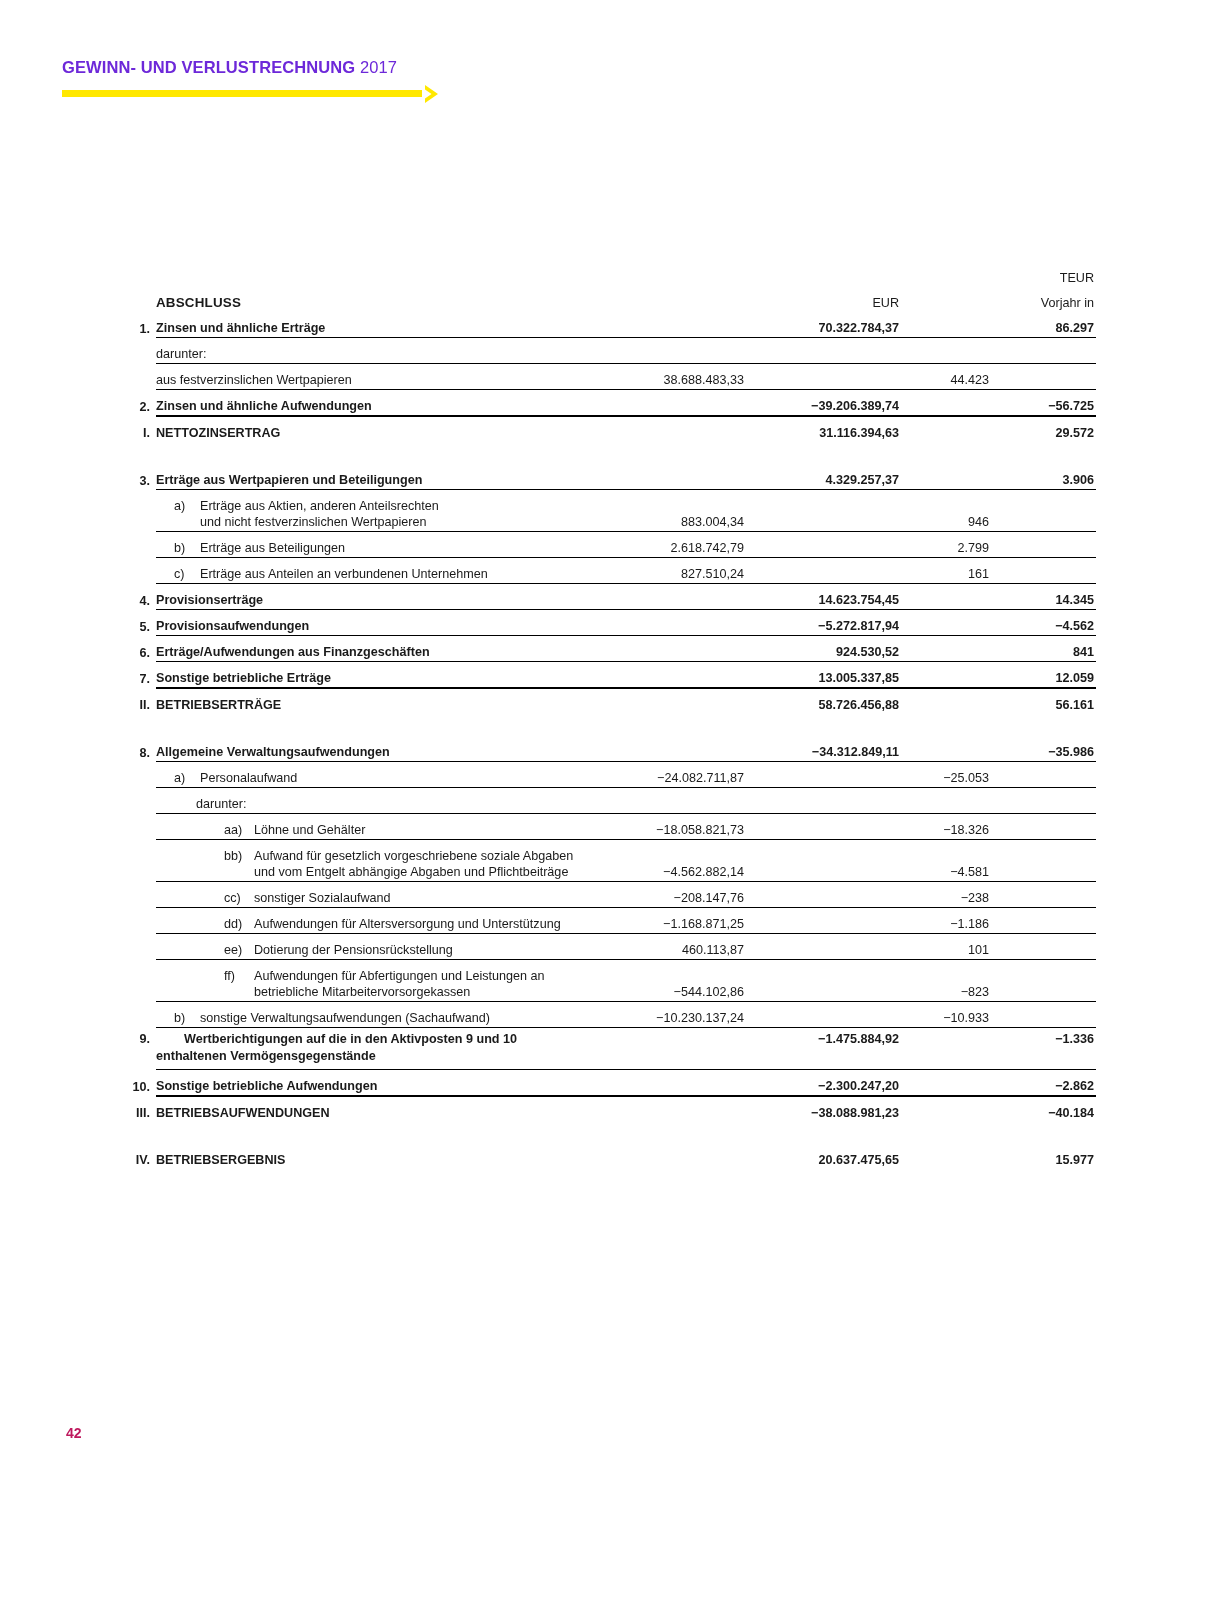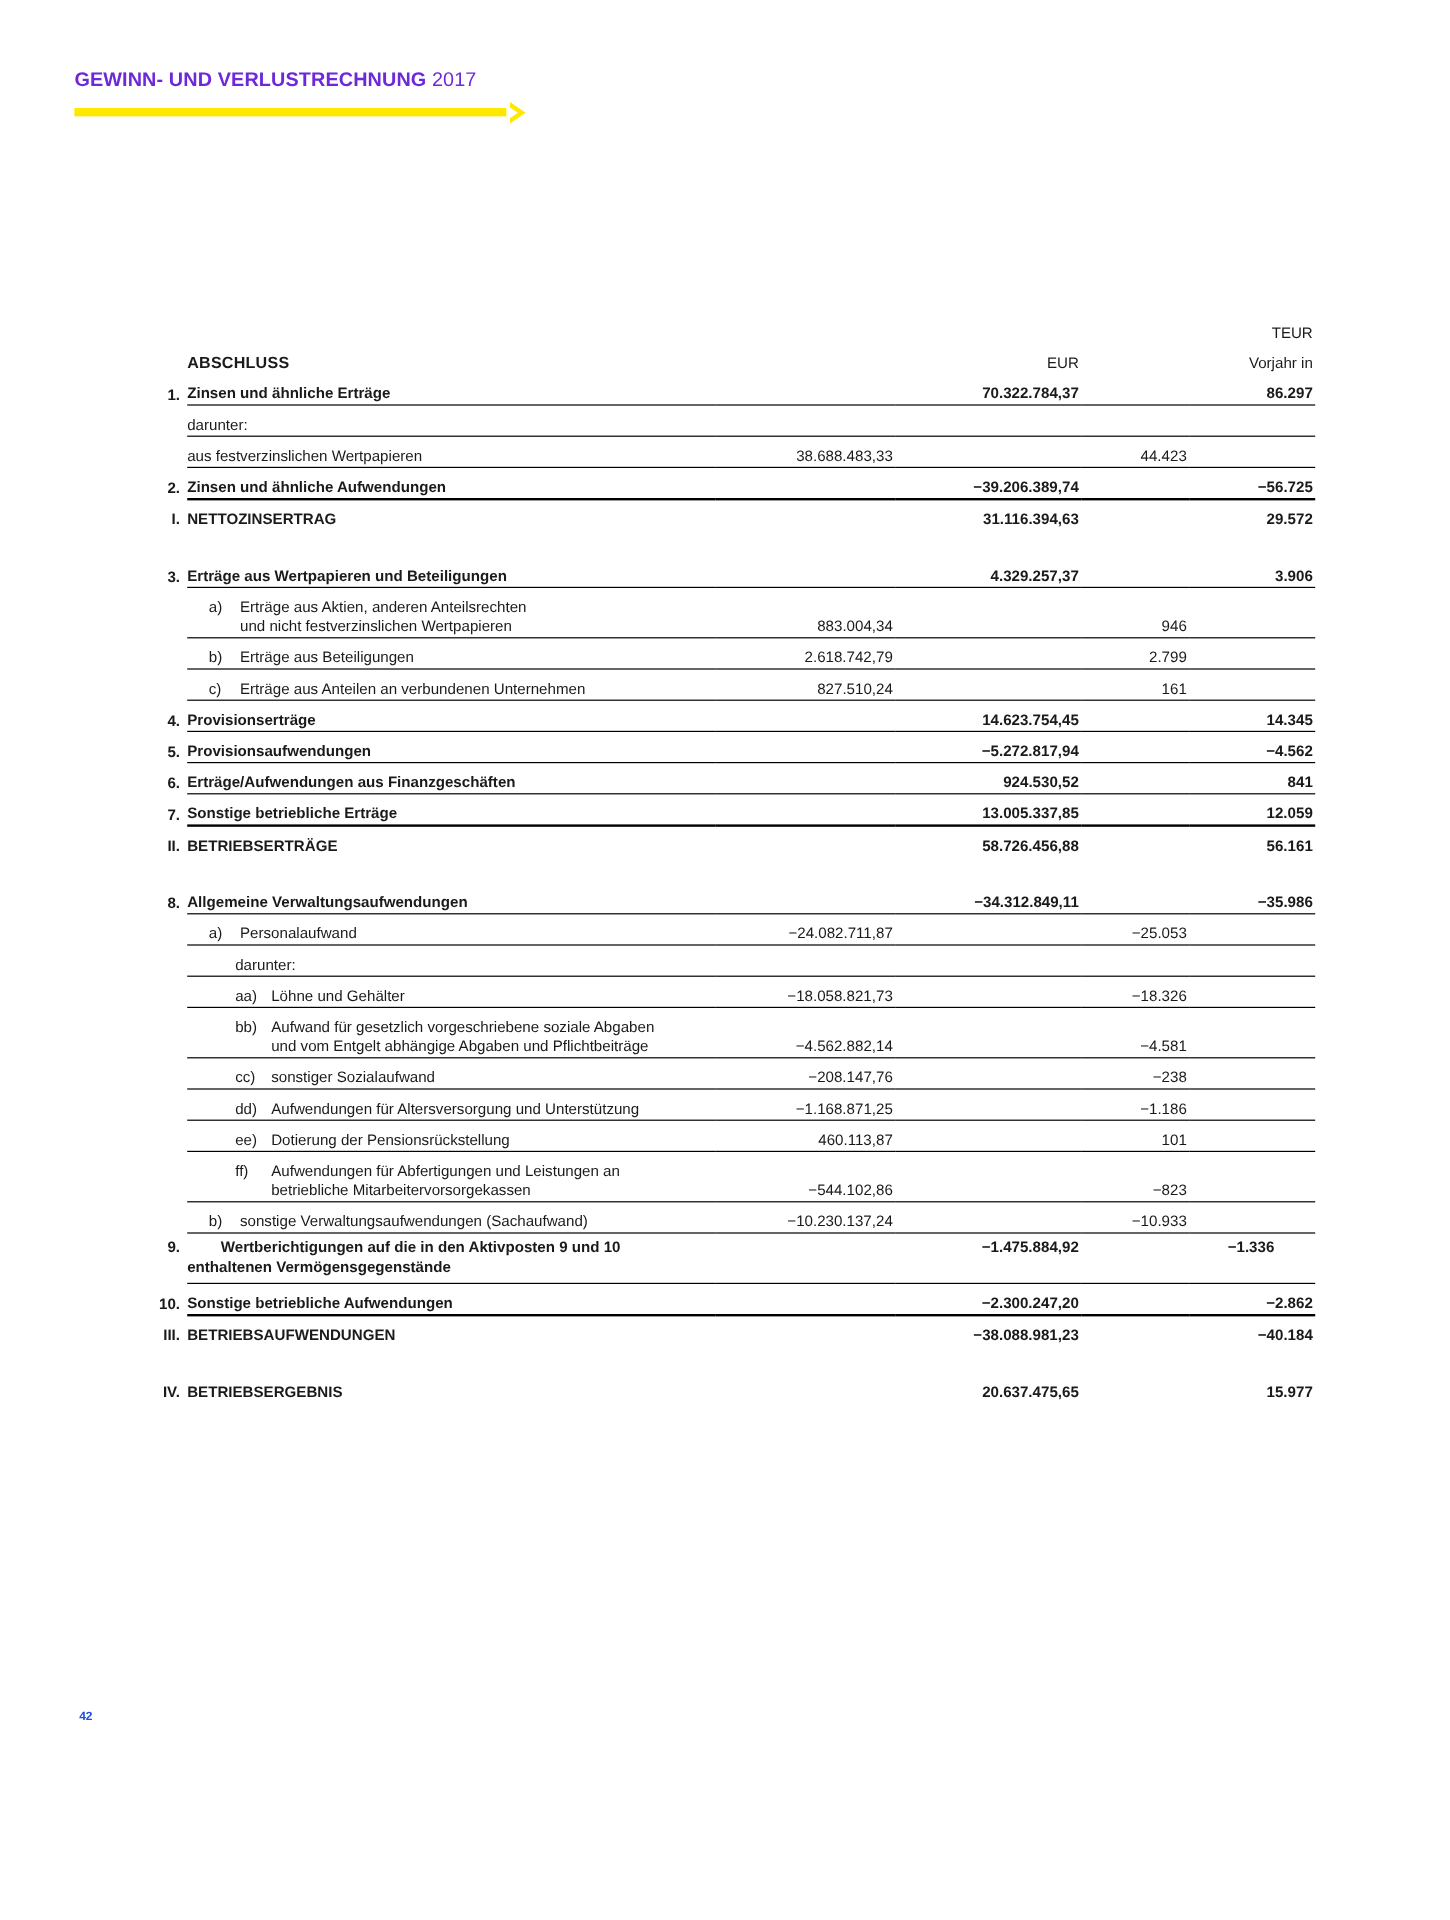--- a/index.html
+++ b/index.html
@@ -130,35 +130,36 @@
   .indent-aa { padding-left: 40px; display: block; }
   .sub-marker {
     display: inline-block;
     width: 26px;
     vertical-align: top;
   }
   .sub-marker-wide {
     display: inline-block;
     width: 30px;
     vertical-align: top;
+    margin-left: 28px;
   }
   .sub-body {
     display: inline-block;
     vertical-align: top;
   }
   .two-line { line-height: 1.42; }
 
   
   .page-number {
     position: absolute;
     left: 66px;
     top: 1425px;
-    font-size: 10px;
+    font-size: 14px;
     font-weight: bold;
-    color: #1d4ed8;
+    color: #be185d;
   }
 </style>
 </head>
 <body>
 
 <div class="page-header">
   <div class="header-title">
     <span class="strong">GEWINN- UND VERLUSTRECHNUNG</span>
     <span>2017</span>
   </div>
@@ -479,21 +480,21 @@
 
     <tr class="row-tall ruled">
       <td class="cell-num bold" style="vertical-align:top; padding-top:3px;">9.</td>
       <td class="cell-label bold two-line" style="vertical-align:top;">
         <span style="display:block;margin-left:28px;">Wertberichtigungen auf die in den Aktivposten 9 und 10</span>
         <span style="display:block;">enthaltenen Vermögensgegenstände</span>
       </td>
       <td class="cell-val" style="vertical-align:top; padding-top:3px;"></td>
       <td class="cell-val bold" style="vertical-align:top; padding-top:3px;">−1.475.884,92</td>
       <td class="cell-val" style="vertical-align:top; padding-top:3px;"></td>
-      <td class="cell-val bold" style="vertical-align:top; padding-top:3px;text-align:center;">−1.336</td>
+      <td class="cell-val bold" style="vertical-align:top; padding-top:3px;">−1.336</td>
     </tr>
 
     <tr class="row ruled-thick">
       <td class="cell-num bold">10.</td>
       <td class="cell-label bold">Sonstige betriebliche Aufwendungen</td>
       <td class="cell-val"></td>
       <td class="cell-val bold">−2.300.247,20</td>
       <td class="cell-val"></td>
       <td class="cell-val bold">−2.862</td>
     </tr>

